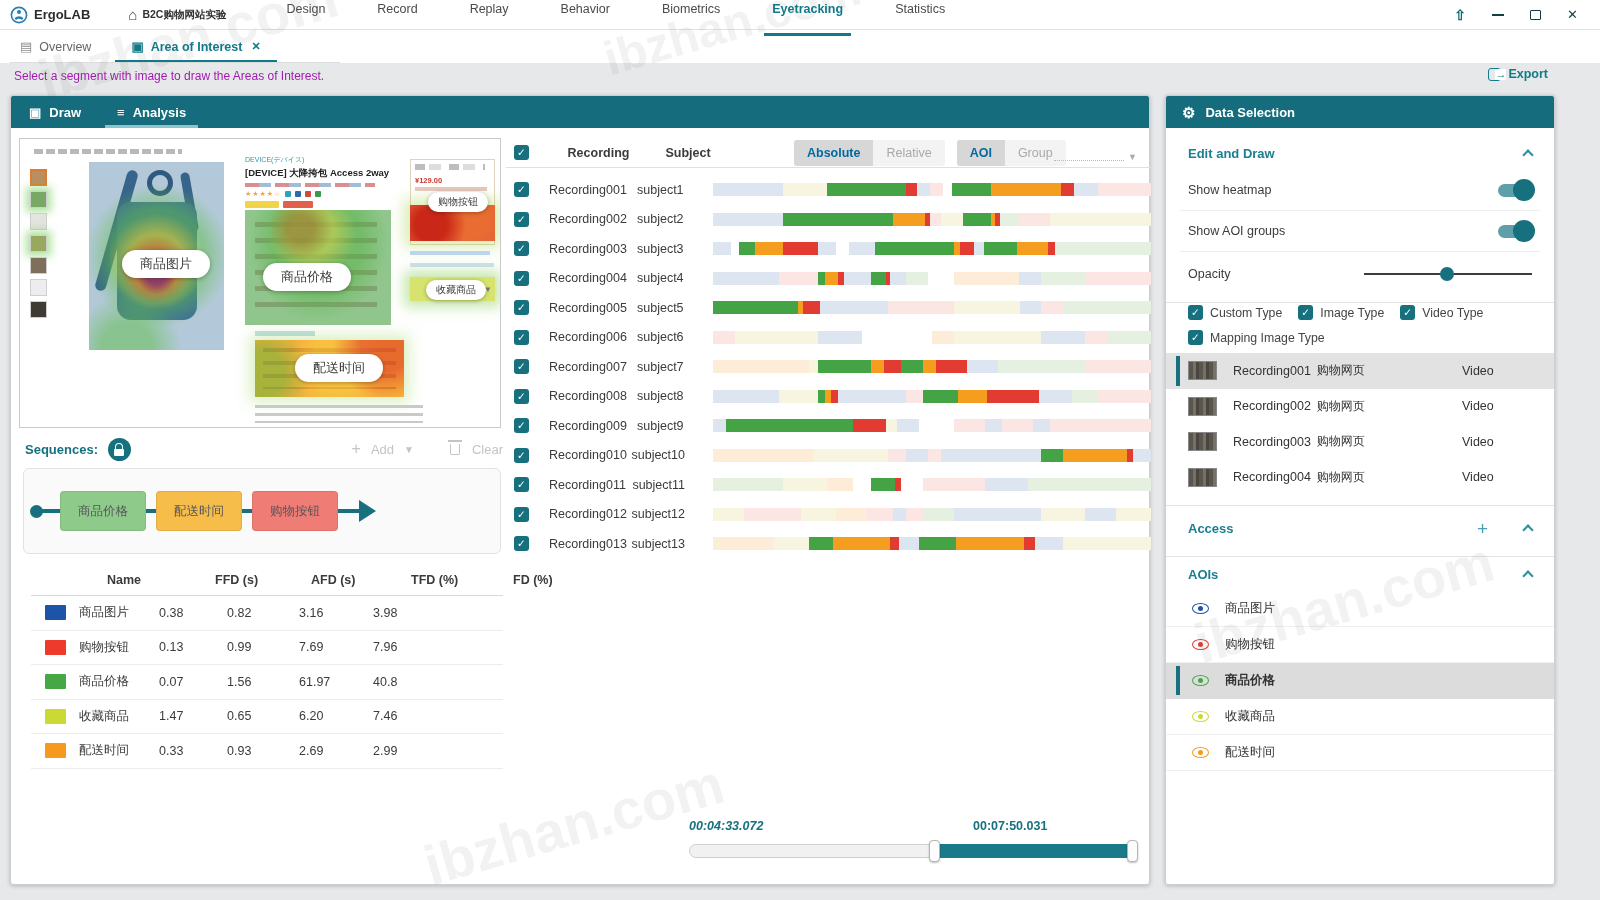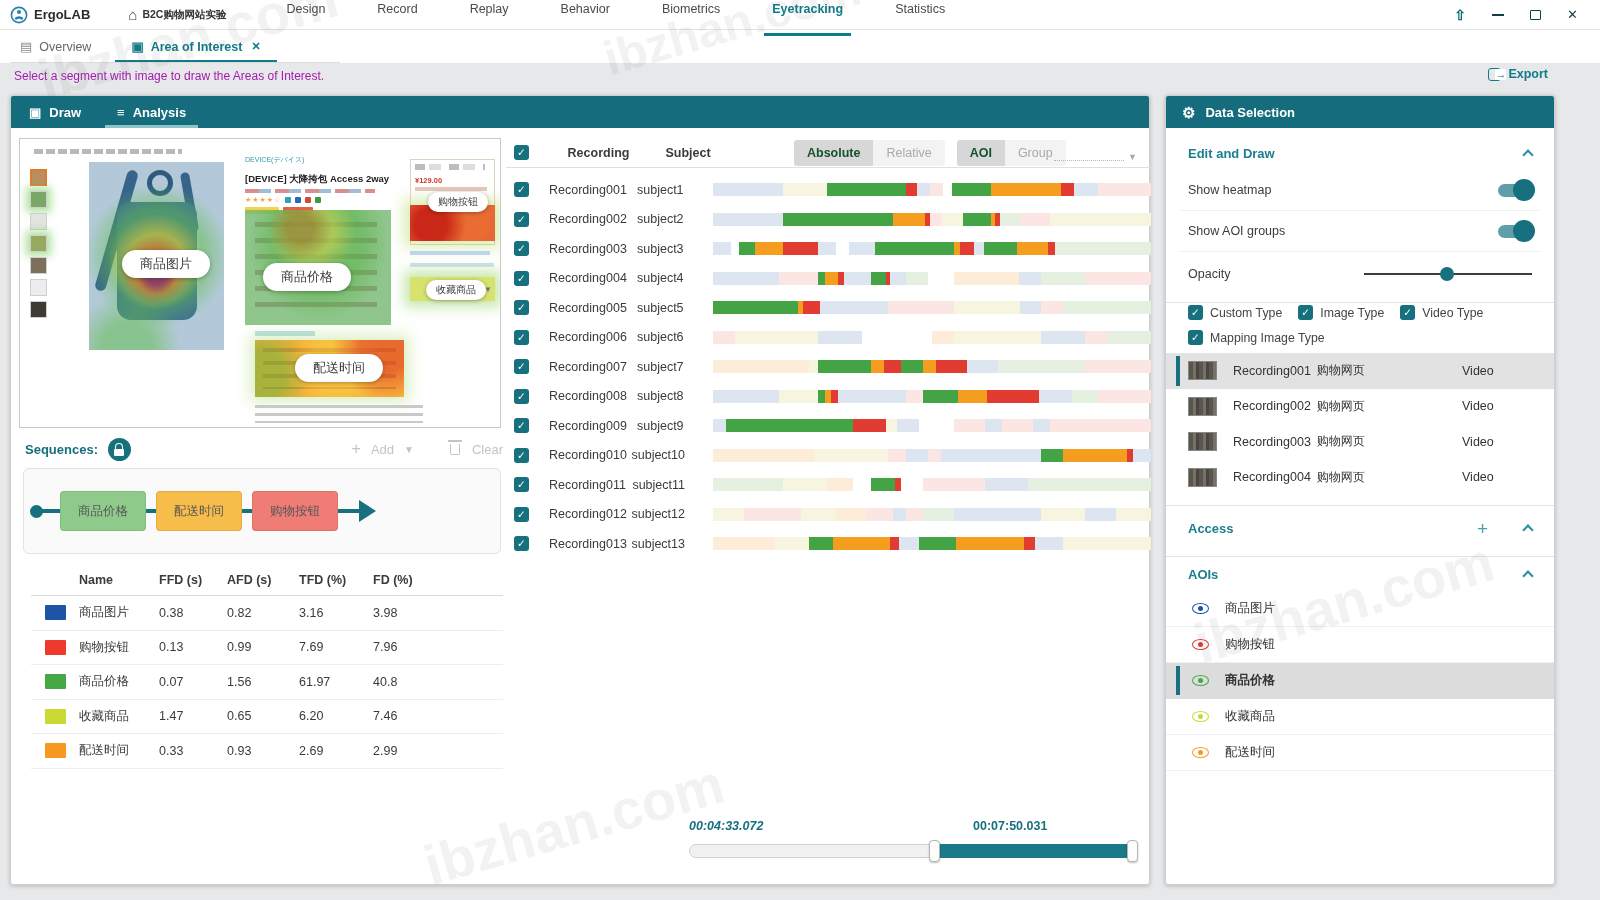--- a/index.html
+++ b/index.html
@@ -74,21 +74,21 @@
       radial-gradient(circle at 50% 60%, rgba(105,30,140,.55) 0 7%, rgba(105,30,140,0) 15%),
       radial-gradient(circle at 49% 57%, rgba(215,45,35,.5) 0 13%, rgba(215,45,35,0) 27%),
       radial-gradient(circle at 50% 53%, rgba(250,205,50,.5) 0 23%, rgba(250,205,50,0) 40%),
       radial-gradient(circle at 51% 50%, rgba(95,190,70,.5) 0 40%, rgba(95,190,70,0) 62%),
       radial-gradient(circle at 28% 99%, rgba(95,190,70,.5) 0 12%, rgba(95,190,70,0) 26%);}
   .aoi-pill{position:absolute;background:#fff;border-radius:16px;padding:5px 18px;font-size:13px;color:#3c3c3c;
     box-shadow:0 1px 4px rgba(0,0,0,.3);white-space:nowrap;}
   .aoi-pill.small{padding:3px 10px;font-size:10px;border-radius:11px;}
   .mid-col{position:absolute;left:225px;top:16px;width:152px;}
   .brand-line{font-size:7px;color:#2e9aaa;}
-  .stim-title{font-size:9.5px;font-weight:bold;color:#222;margin-top:8px;white-space:nowrap;}
+  .stim-title{font-size:9.5px;font-weight:bold;color:#222;margin-top:2px;white-space:nowrap;}
   .stim-sub{margin-top:3px;width:130px;height:4px;background:repeating-linear-gradient(90deg,#d98f8f 0 14px,#9fbcd8 14px 26px,#fff 26px 30px);}
   .stars-row{margin-top:3px;display:flex;align-items:center;gap:4px;}
   .stars{font-size:7px;color:#f0a23c;letter-spacing:1px;}
   .share-sq{width:6px;height:6px;border-radius:1px;display:inline-block;}
   .tagchips{margin-top:3px;display:flex;gap:4px;}
   .chip{height:7px;border-radius:1px;}
   .price-block{position:absolute;left:225px;top:71px;width:146px;height:115px;background:rgba(120,186,116,.82);overflow:hidden;}
   .price-block::before{content:"";position:absolute;left:10px;top:12px;right:14px;bottom:14px;
     background:repeating-linear-gradient(180deg,rgba(90,70,40,.28) 0 5px,transparent 5px 16px);}
   .price-heat{position:absolute;inset:0;
@@ -144,35 +144,35 @@
   .flow-arrow{position:absolute;right:124px;top:50%;margin-top:-11px;width:0;height:0;
     border-left:17px solid #17707e;border-top:11px solid transparent;border-bottom:11px solid transparent;}
   .flow-items{position:absolute;left:36px;top:50%;transform:translateY(-50%);display:flex;gap:10px;}
   .flow-item{width:86px;height:40px;border-radius:4px;display:flex;align-items:center;justify-content:center;
     font-size:12.5px;color:#57565a;border:1px solid rgba(0,0,0,.08);}
 
   
   .mtable{position:absolute;left:20px;top:468px;width:472px;}
   .mt-row{display:grid;grid-template-columns:46px 80px 68px 72px 74px 70px;align-items:center;height:34.5px;
     border-bottom:1px solid #ececec;font-size:12.5px;color:#3b3b3b;}
-  .mt-head{border-bottom:1px solid #d9d9d9;color:#3b3b3b;font-weight:bold;height:32px;}
+  .mt-head{border-bottom:1px solid #d9d9d9;color:#3b3b3b;font-weight:bold;height:32px;gap:28px;}
   .mt-chip{width:21px;height:15px;margin-left:14px;border-radius:1px;}
   .mt-cell{padding-left:2px;}
 
   
   .rec-area{position:absolute;left:495px;top:42px;width:645px;}
   .rec-head{display:flex;align-items:center;height:30px;border-bottom:1px solid #e0e0e0;position:relative;}
   .rec-head .hd-rec{margin-left:20px;width:99px;text-align:center;font-size:12.5px;font-weight:bold;color:#3b3b3b;}
   .rec-head .hd-sub{width:80px;text-align:center;font-size:12.5px;font-weight:bold;color:#3b3b3b;}
   .cbx{width:15px;height:15px;margin-left:8px;background:#17707e;border-radius:3px;color:#fff;
     font-size:10.5px;line-height:15px;text-align:center;flex:none;}
   .toggles{position:absolute;left:288px;top:2px;display:flex;gap:12px;}
   .tgroup{display:flex;background:#f3f3f3;border-radius:3px;overflow:hidden;}
   .tg-item{padding:0 13px;height:26px;line-height:26px;font-size:12.5px;color:#a9a9a9;}
-  .tg-item.active{background:#d7d7d7;color:#14532d;font-weight:bold;}
+  .tg-item.active{background:#d7d7d7;color:#0369a1;font-weight:bold;}
   .dotted{position:absolute;left:548px;top:22px;width:70px;border-bottom:1px dotted #b9b9b9;}
   .dotted-caret{position:absolute;left:622px;top:14px;font-size:9px;color:#aaa;}
   .rec-rows{margin-top:7px;}
   .rec-row{display:flex;align-items:center;height:29.5px;}
   .rec-name{margin-left:20px;width:99px;font-size:12.5px;color:#3b3b3b;}
   .rec-subj{width:54px;font-size:12.5px;color:#3b3b3b;}
   .tl-bar{margin-left:28px;width:438px;height:13px;display:flex;flex:none;}
   .seg{display:inline-block;height:100%;}
 
   

